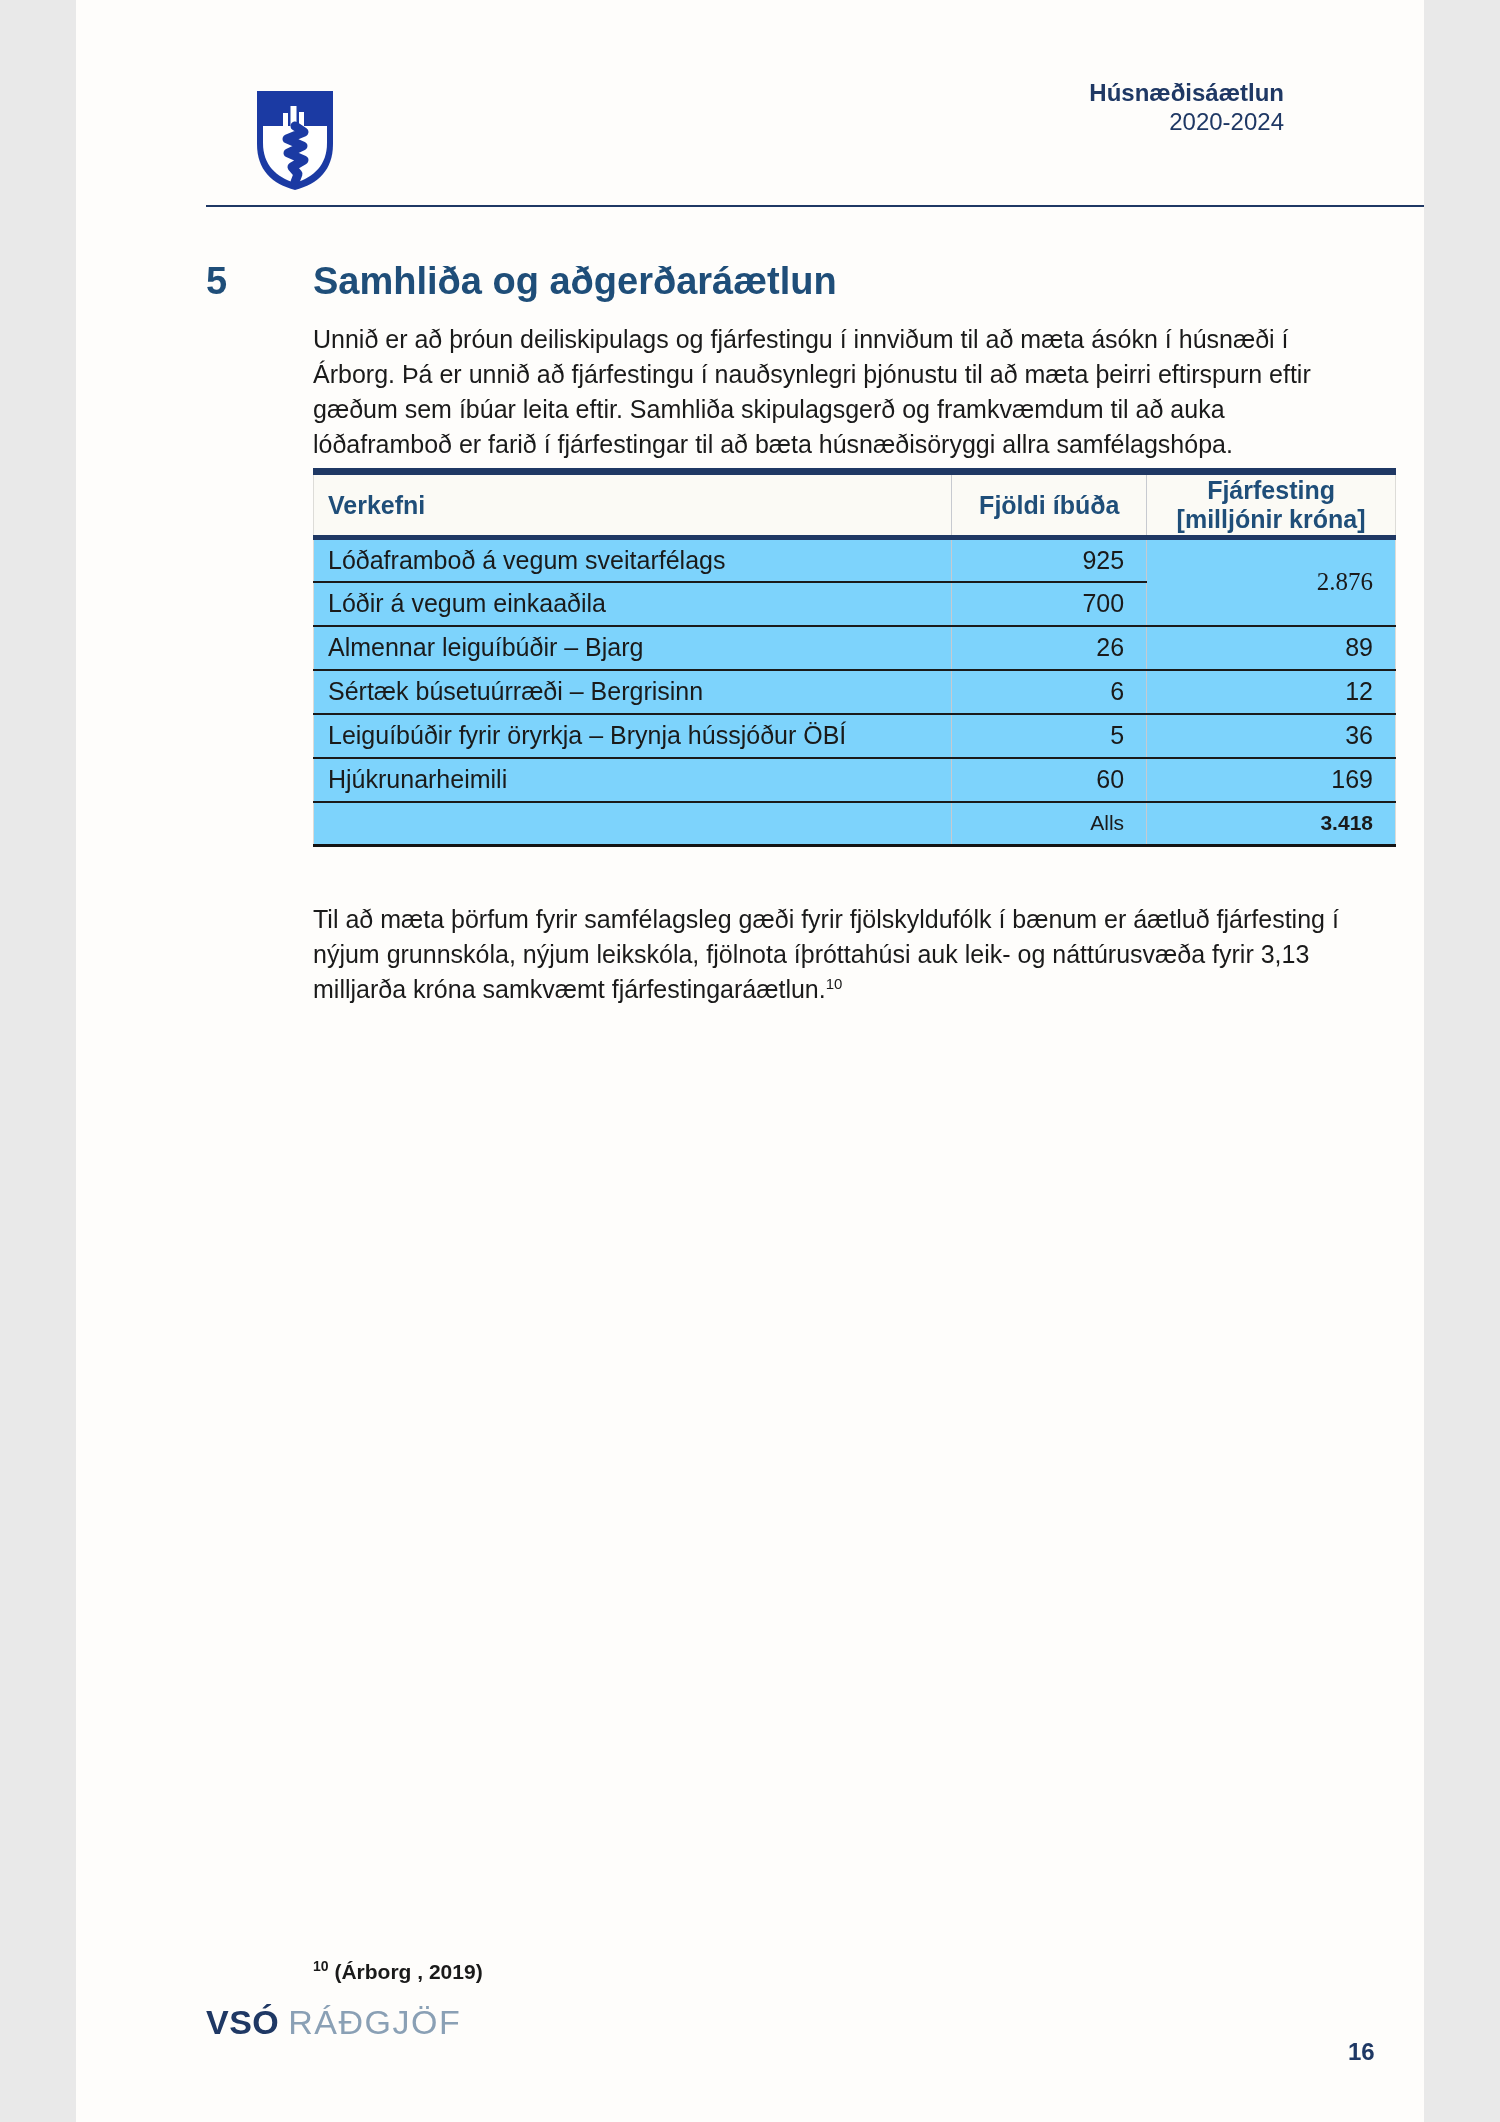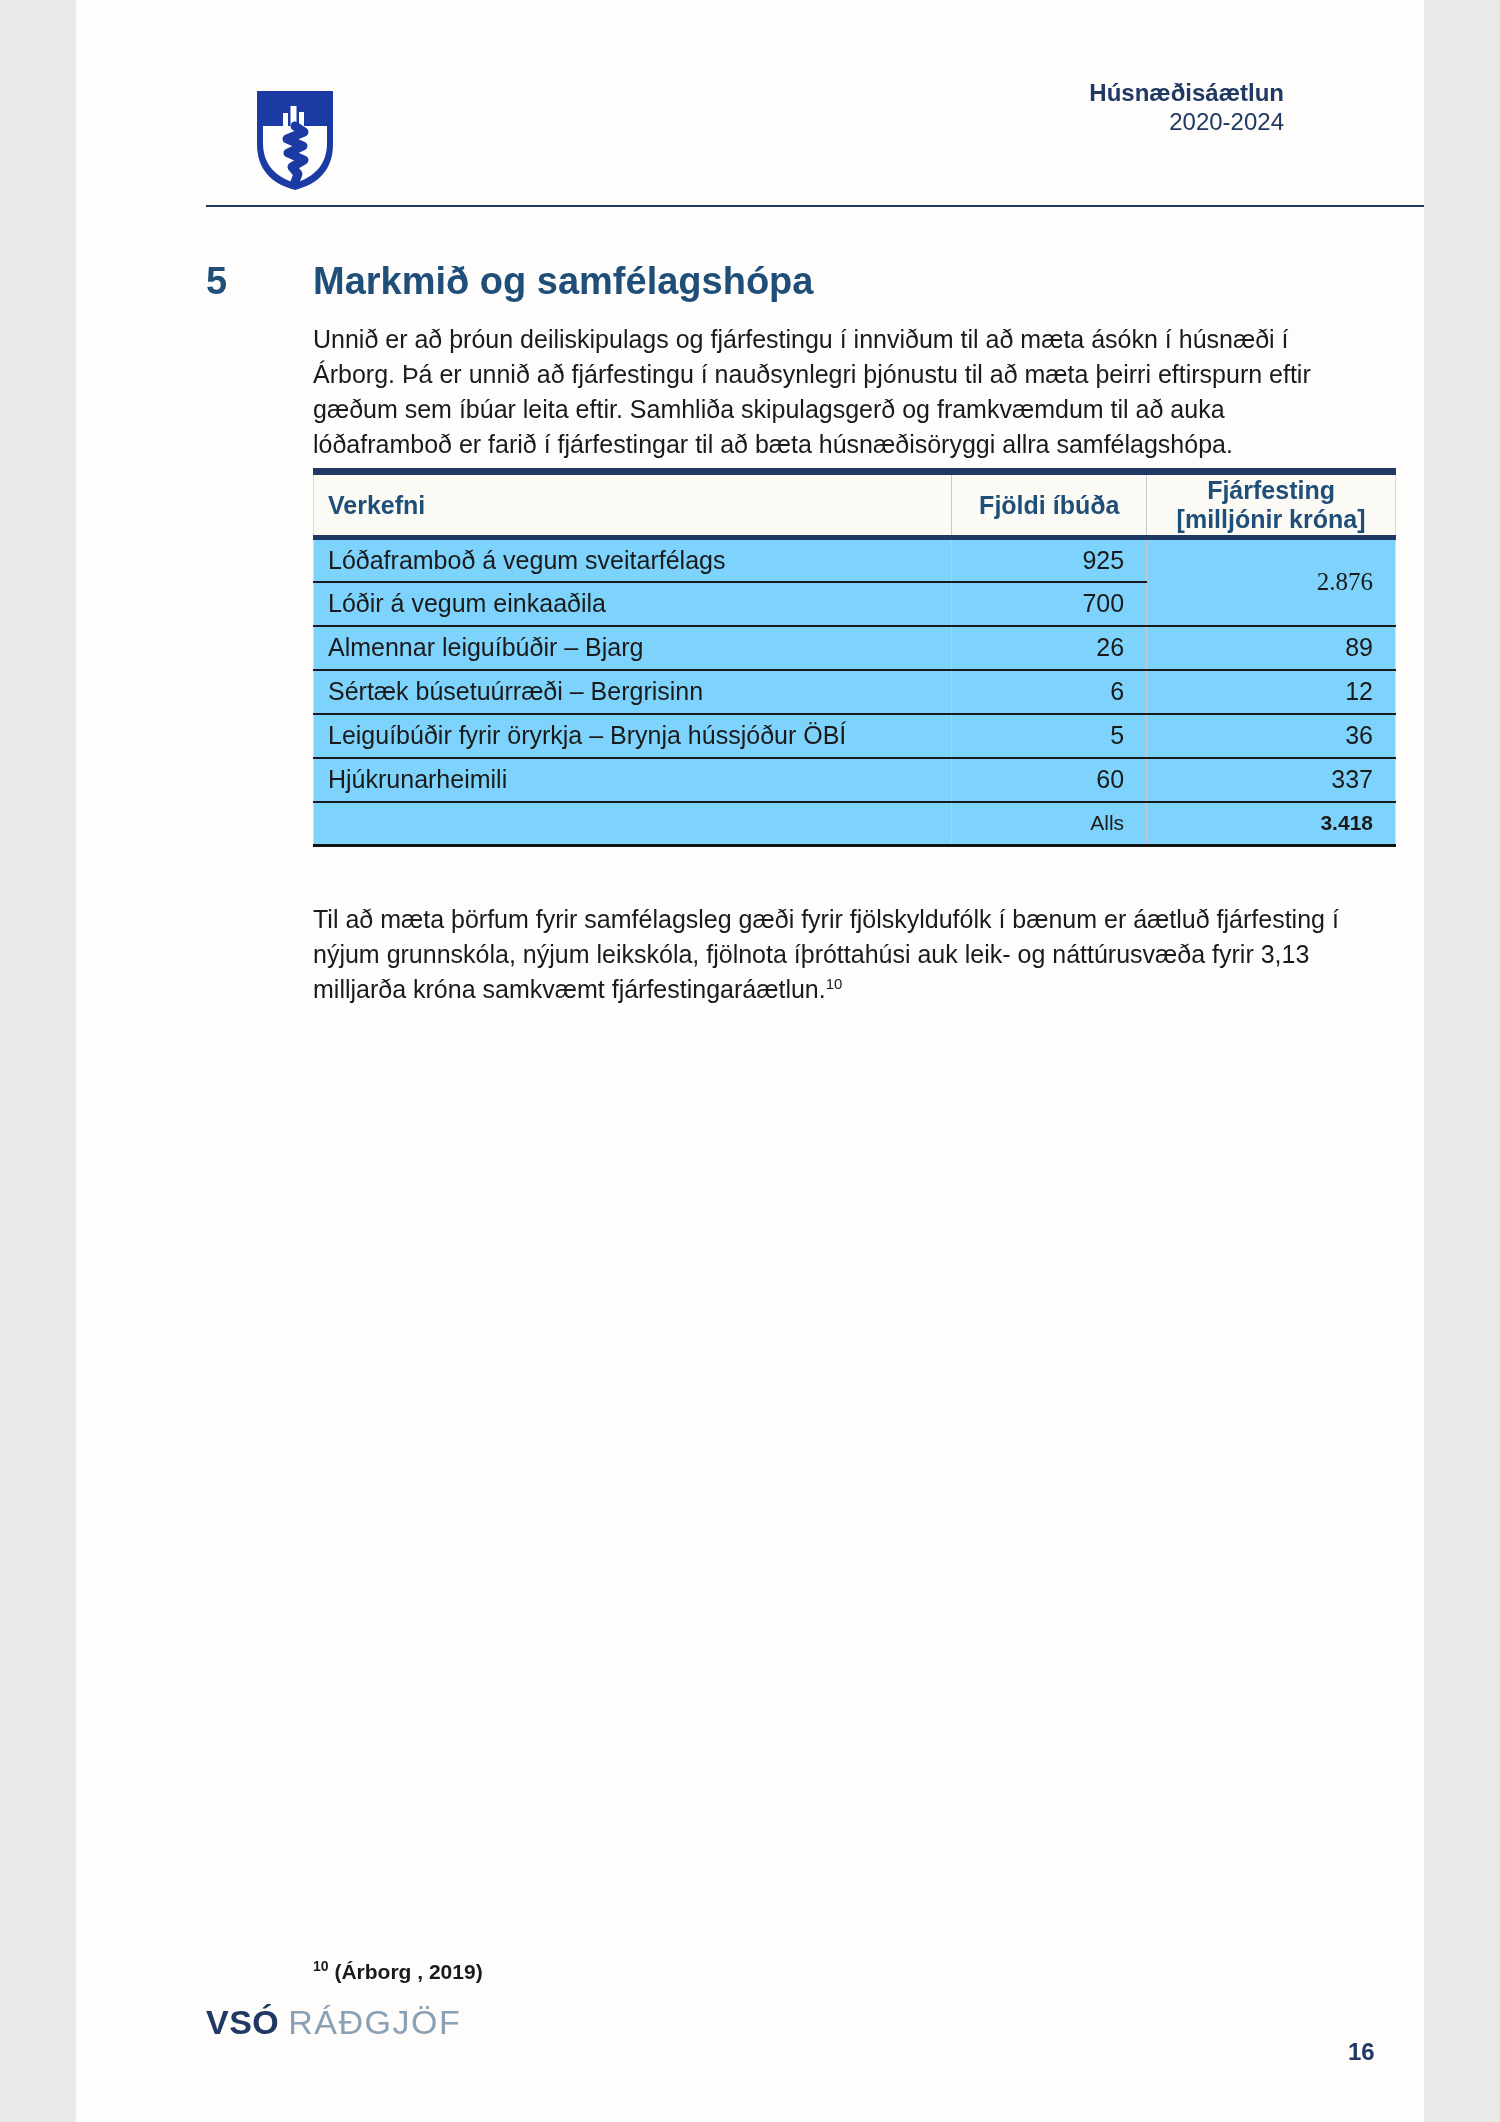--- a/index.html
+++ b/index.html
@@ -99,21 +99,21 @@
   </svg>
 
   <div class="header-text">
     <div class="header-title">Húsnæðisáætlun</div>
     <div class="header-subtitle">2020-2024</div>
   </div>
   <div class="header-rule"></div>
 
   <div class="section">
     <span class="section-number">5</span>
-    <span class="section-title">Markmið og samfélagshópa</span>
+    <span class="section-title">Samhliða og aðgerðaráætlun</span>
   </div>
 
   <div class="content">
     <p class="p1">Unnið er að þróun deiliskipulags og fjárfestingu í innviðum til að mæta ásókn í húsnæði í Árborg. Þá er unnið að fjárfestingu í nauðsynlegri þjónustu til að mæta þeirri eftirspurn eftir gæðum sem íbúar leita eftir. Samhliða skipulagsgerð og framkvæmdum til að auka lóðaframboð er farið í fjárfestingar til að bæta húsnæðisöryggi allra samfélagshópa.</p>
 
     <table class="invest">
       <colgroup>
           <col class="c1">
           <col class="c2">
           <col class="c3">
@@ -149,21 +149,21 @@
           <td class="num">12</td>
         </tr>
         <tr>
           <td>Leiguíbúðir fyrir öryrkja – Brynja hússjóður ÖBÍ</td>
           <td class="num">5</td>
           <td class="num">36</td>
         </tr>
         <tr>
           <td>Hjúkrunarheimili</td>
           <td class="num">60</td>
-          <td class="num">337</td>
+          <td class="num">169</td>
         </tr>
         <tr class="total">
           <td></td>
           <td class="num">Alls</td>
           <td class="num bold">3.418</td>
         </tr>
       </tbody>
     </table>
 
 

